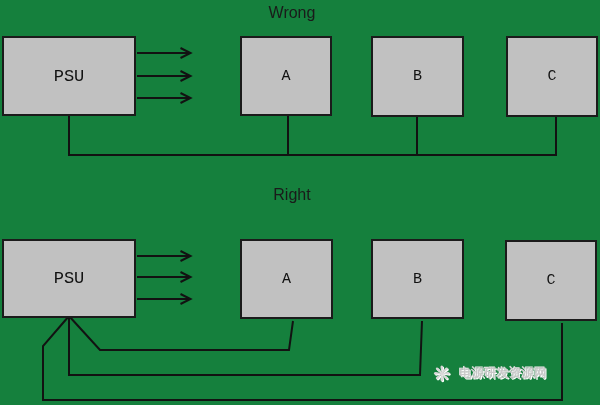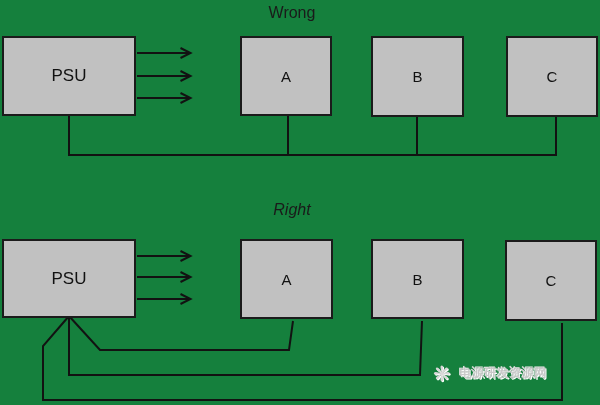--- a/index.html
+++ b/index.html
@@ -28,20 +28,21 @@
   .box {
     position: absolute;
     box-sizing: border-box;
     background: #c1c1c1;
     border: 2px solid #1b1b1b;
     display: flex;
     align-items: center;
     justify-content: center;
     color: #111111;
     z-index: 3;
+    font-family: Liberation Mono, monospace;
   }
   .box.psu { font-size: 17px; }
   .box.load { font-size: 15px; }
   svg.wires {
     position: absolute;
     left: 0;
     top: 0;
     z-index: 2;
   }
   .watermark {
@@ -114,21 +115,21 @@
   <div class="box load" style="left:240px; top:36px; width:92px; height:80px;">
     <span>A</span>
   </div>
   <div class="box load" style="left:371px; top:36px; width:93px; height:81px;">
     <span>B</span>
   </div>
   <div class="box load" style="left:506px; top:36px; width:92px; height:81px;">
     <span>C</span>
   </div>
 
-  <div class="diagram-title" style="top:201px;font-style:italic;">Right</div>
+  <div class="diagram-title" style="top:186px;">Right</div>
 
   <div class="box psu" style="left:2px; top:239px; width:134px; height:79px;">
     <span>PSU</span>
   </div>
   <div class="box load" style="left:240px; top:239px; width:93px; height:80px;">
     <span>A</span>
   </div>
   <div class="box load" style="left:371px; top:239px; width:93px; height:80px;">
     <span>B</span>
   </div>

